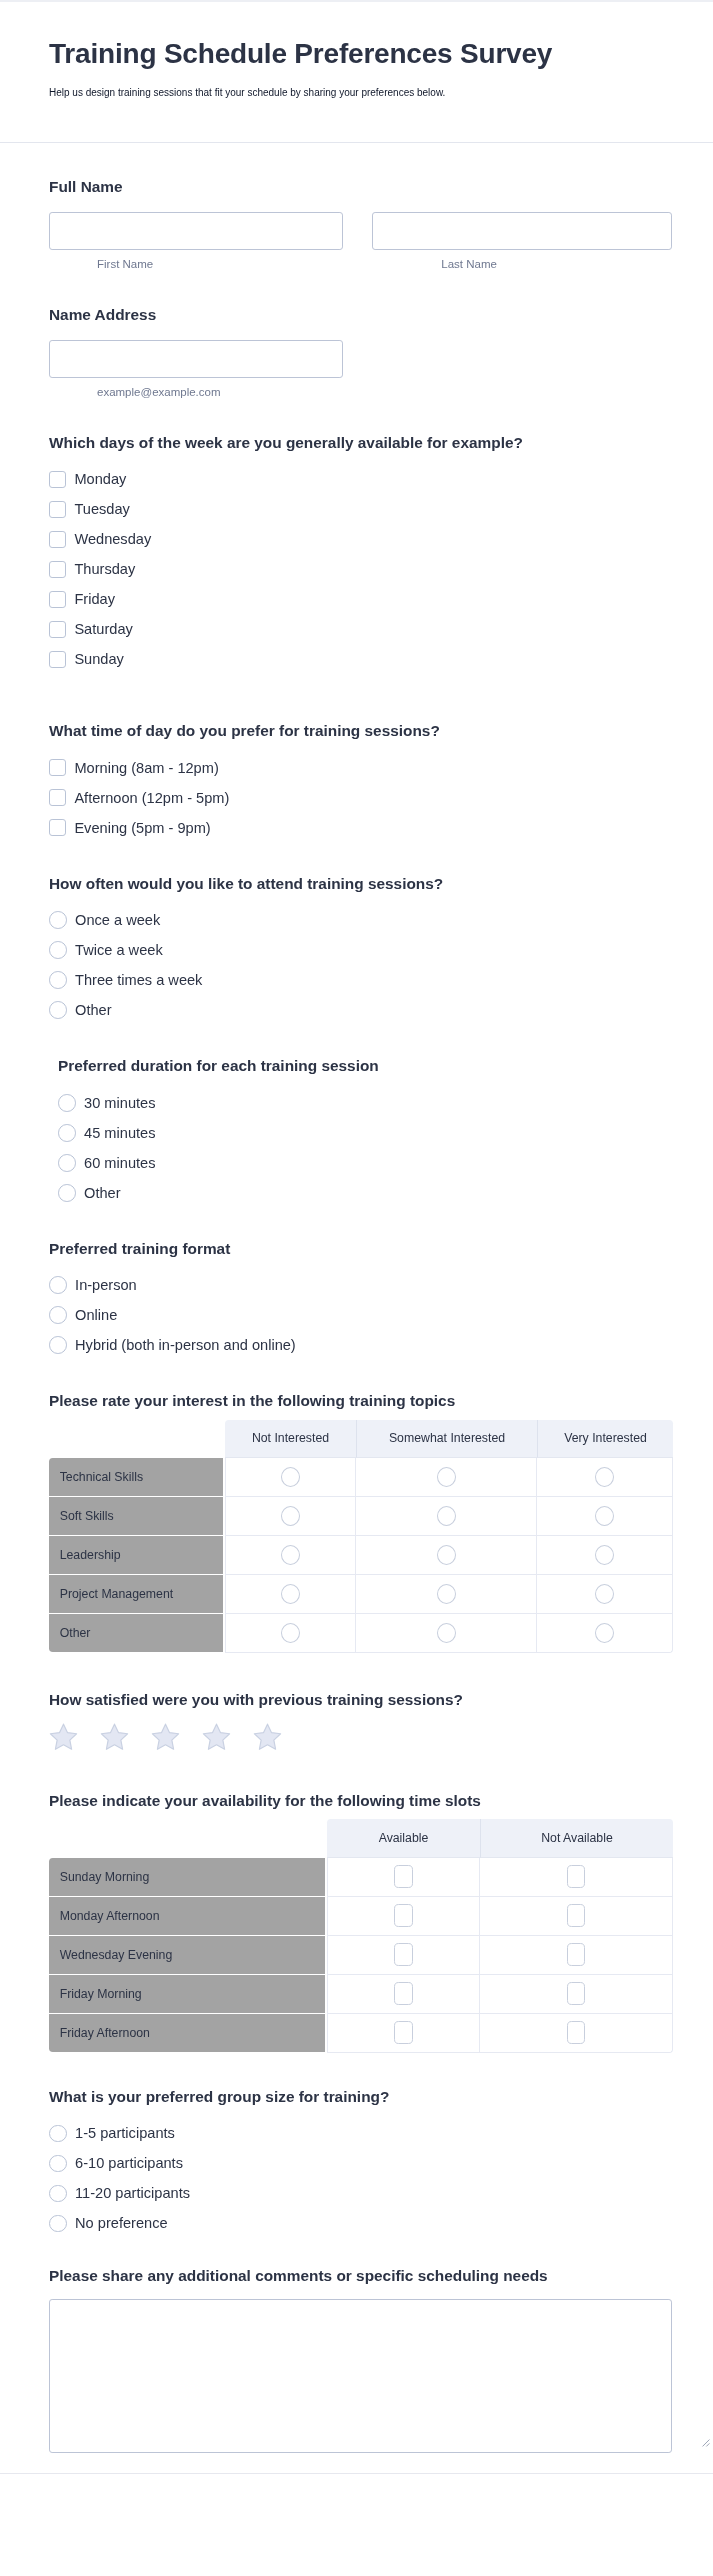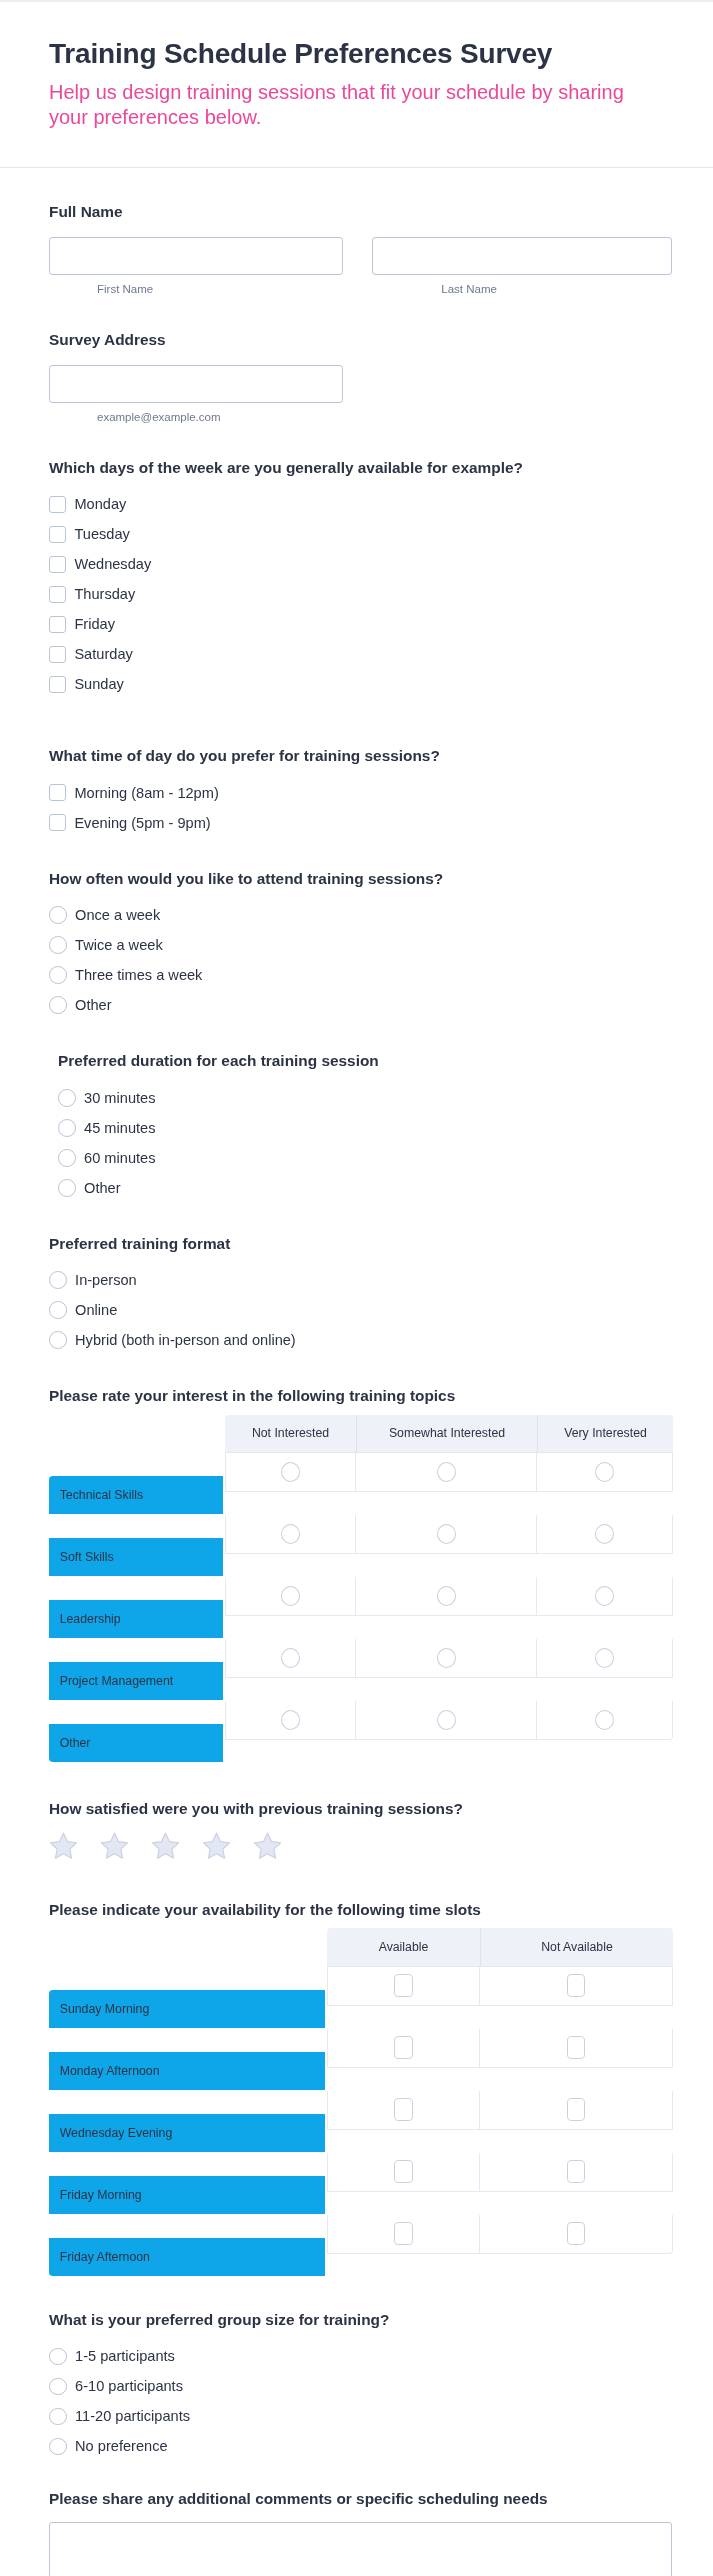--- a/index.html
+++ b/index.html
@@ -2,21 +2,21 @@
 <html style="font-size:12.3px"><head>
 <meta charset="utf-8">
 <style>
   html,body{margin:0;padding:0;background:#fff;}
   body{width:714px;font-family:"Liberation Sans",sans-serif;color:#2c3345;}
   .top-edge{height:2.3px;background:#edeff4;}
   .content-pad{padding-left:49px;}
   
   .form-header{padding-top:34px;padding-bottom:37px;border-bottom:0.8px solid #e3e6ee;}
   .form-title{font-size:28px;font-weight:700;line-height:35px;color:#2c3345;letter-spacing:-0.2px;}
-  .form-subtitle{margin-top:9.2px;font-size:20px;line-height:25px;color:#ec4899;max-width:606px;}
+  .form-subtitle{margin-top:9.2px;font-size:10px;line-height:25px;color:#0f172a;max-width:606px;}
   
   .q{margin-top:34px;}
   .q-label{font-size:15.4px;font-weight:600;color:#2c3345;line-height:20px;}
   .sub-label{font-size:11.5px;color:#6f7890;line-height:14px;}
   
   .input-row{display:flex;gap:29px;margin-top:14.6px;}
   .text-input{box-sizing:border-box;height:38px;border:0.8px solid #bcc4d6;border-radius:3.1px;background:#fff;font-size:14px;color:#2c3345;padding:0 9.2px;outline:none;}
   .w-first{width:294px;}
   .w-last{width:300px;}
   .sublabel-row{display:flex;gap:29px;margin-top:7px;}
@@ -29,21 +29,21 @@
   .opt-text{margin-left:8.4px;font-size:14.6px;color:#2c3345;}
   
   .matrix{display:grid;margin-top:8.4px;}
   #interest-matrix{grid-template-columns:176px 131px 181px 136px;}
   #availability-matrix{grid-template-columns:278px 153px 193px;}
   .m-corner{background:#fff;}
   .m-head{display:flex;align-items:center;justify-content:center;background:#eef1f8;font-size:12.3px;font-weight:500;color:#2c3345;height:37px;border-bottom:0.8px solid #e3e7f0;border-left:0.8px solid #dde2ed;}
   .m-head.first{border-left:none;border-top-left-radius:3.8px;}
   .m-head.last{border-top-right-radius:3.8px;}
   #availability-matrix .m-head{height:38px;}
-  .m-label{display:flex;align-items:center;background:#0ea5e9;font-size:12.3px;color:#2c3345;padding-left:10.7px;height:38px;border-right:2.3px solid #fff;border-bottom:0.8px solid #fff;margin-top:23px;}
+  .m-label{display:flex;align-items:center;background:#a3a3a3;font-size:12.3px;color:#2c3345;padding-left:10.7px;height:38px;border-right:2.3px solid #fff;border-bottom:0.8px solid #fff;}
   .m-label.first{border-top-left-radius:3.8px;}
   .m-label.last{border-bottom-left-radius:3.8px;border-bottom:none;}
   #availability-matrix .m-label{height:38px;}
   .m-cell{display:flex;align-items:center;justify-content:center;background:#fff;height:38px;border-bottom:0.8px solid #e6e9f2;border-right:0.8px solid #e6e9f2;}
   .m-cell.firstcol{border-left:0.8px solid #e6e9f2;}
   .m-cell.lastrow.lastcol{border-bottom-right-radius:3.8px;}
   #availability-matrix .m-cell{height:38px;}
   .m-radio{appearance:none;-webkit-appearance:none;width:19px;height:20px;margin:0;border:1.2px solid #c8cfdd;border-radius:50%;background:#fff;}
   .m-checkbox{appearance:none;-webkit-appearance:none;width:18.4px;height:23px;margin:0;border:1.2px solid #c8cfdd;border-radius:4.6px;background:#fff;}
   
@@ -78,21 +78,21 @@
         <input class="text-input w-first" type="text" value="" style="">
         <input class="text-input w-last" type="text" value="" style="">
       </div>
       <div class="sublabel-row">
         <span class="sub-label w-first">First Name</span>
         <span class="sub-label w-last">Last Name</span>
       </div>
     </div>
 
     <div class="q">
-      <div class="q-label">Survey Address</div>
+      <div class="q-label">Name Address</div>
       <div class="input-row">
         <input class="text-input w-first" type="text" value="" style="">
       </div>
       <div class="sublabel-row">
         <span class="sub-label">example@example.com</span>
       </div>
     </div>
 
     <div class="q">
       <div class="q-label">Which days of the week are you generally available for example?</div>
@@ -137,20 +137,24 @@
 
     <div class="q" style="margin-top:47px;">
       <div class="q-label">What time of day do you prefer for training sessions?</div>
       <div class="opt-list">
 
           <label class="opt-row">
             <input type="checkbox" style="">
             <span class="opt-text">Morning (8am - 12pm)</span>
           </label>
 
+          <label class="opt-row">
+            <input type="checkbox" style="">
+            <span class="opt-text">Afternoon (12pm - 5pm)</span>
+          </label>
 
           <label class="opt-row">
             <input type="checkbox" style="">
             <span class="opt-text">Evening (5pm - 9pm)</span>
           </label>
         </div>
     </div>
 
     <div class="q" style="margin-top:31px;">
       <div class="q-label">How often would you like to attend training sessions?</div>

